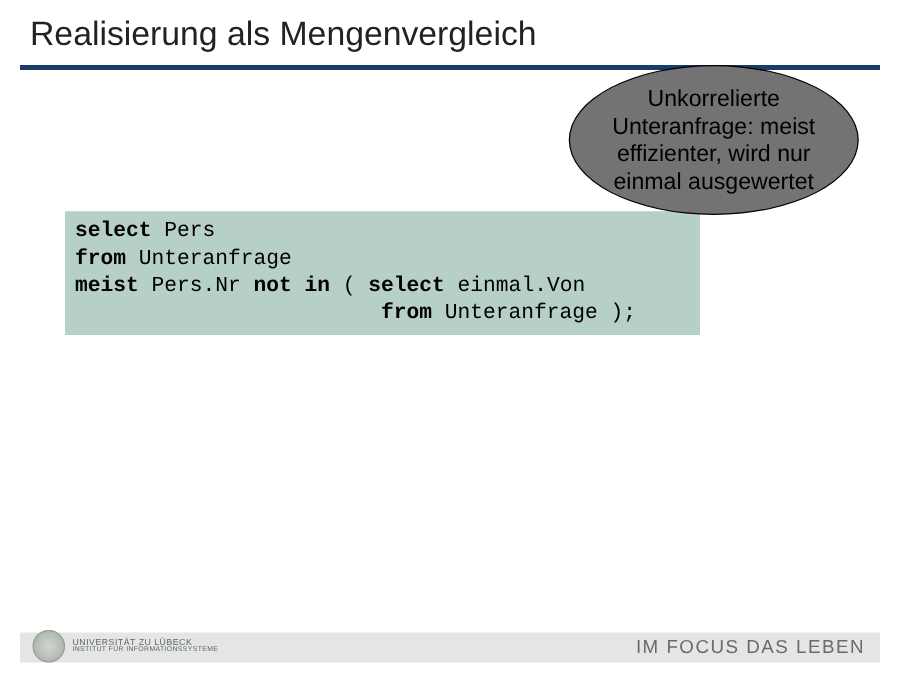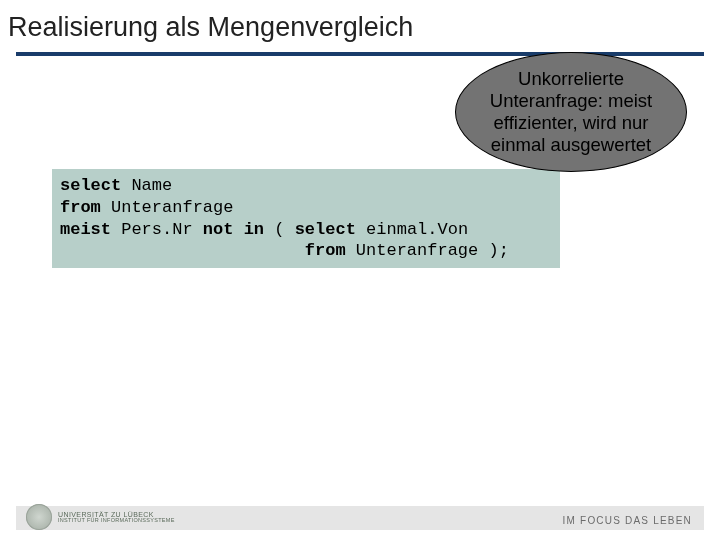--- a/index.html
+++ b/index.html
@@ -1,41 +1,41 @@
 <!DOCTYPE html>
 <html><head>
 <meta charset="utf-8">
 <style>
   * { box-sizing: border-box; margin: 0; padding: 0; }
   html, body { width: 720px; height: 540px; font-family: Arial, Helvetica, sans-serif; background: #fff; overflow: hidden; }
   .slide { position: relative; width: 720px; height: 540px; }
-  .title { position: absolute; left: 8px; top: 12px; font-size: 27px; color: #222; font-weight: 400; }
+  .title { position: absolute; left: 24px; top: 12px; font-size: 27px; color: #222; font-weight: 400; }
   .title-rule { position: absolute; left: 16px; top: 52px; width: 688px; height: 0; border-top: 4px solid #193c6a; }
   .code-block { position: absolute; left: 52px; top: 169px; width: 508px; background: #b7cfc9; padding: 6px 8px 6px 8px; font-family: "Courier New", Courier, monospace; font-size: 17px; line-height: 1.28; color: #000; white-space: pre; }
   .code-block .kw { font-weight: bold; }
   .callout-wrap { position: absolute; left: 455px; top: 52px; width: 232px; height: 154px; }
   .callout-ellipse { position: absolute; left: 0; top: 0; width: 232px; height: 120px; background: #737373; border: 1.5px solid #000; border-radius: 50%; display: flex; align-items: center; justify-content: center; text-align: center; font-size: 18.5px; line-height: 1.18; color: #000; padding: 6px 14px; }
   .callout-tail { position: absolute; left: 46px; top: 104px; width: 0; height: 0; }
   .footer-bar { position: absolute; left: 16px; bottom: 10px; width: 688px; height: 24px; background: #e5e5e5; }
-  .footer-right { position: absolute; right: 28px; bottom: 14px; font-size: 10px; letter-spacing: 1.2px; color: #6b6b6b; font-weight: 500; }
+  .footer-right { position: absolute; right: 28px; bottom: 14px; font-size: 15px; letter-spacing: 1.2px; color: #6b6b6b; font-weight: 500; }
   .footer-left { position: absolute; left: 26px; bottom: 10px; display: flex; align-items: center; gap: 6px; }
   .seal { width: 26px; height: 26px; border-radius: 50%; background: radial-gradient(circle at 50% 50%, #cfd6cf 0%, #aeb7ae 70%, #9aa39a 100%); box-shadow: inset 0 0 0 1px #9aa39a; }
   .uni-text { display: flex; flex-direction: column; line-height: 1; color: #5a6a5a; }
   .uni-text .l1 { font-size: 7px; letter-spacing: 0.4px; }
   .uni-text .l2 { font-size: 5.5px; letter-spacing: 0.3px; }
 </style>
 </head>
 <body>
 
 <div class="slide">
 
   <div class="title">Realisierung als Mengenvergleich</div>
   <div class="title-rule"></div>
 
-  <div class="code-block"><span class="kw">select</span><span> Name</span>
+  <div class="code-block"><span class="kw">select</span><span> Pers</span>
 <span class="kw">from</span><span> Unteranfrage</span>
 <span class="kw">meist</span><span> Pers.Nr </span><span class="kw">not in</span><span> ( </span><span class="kw">select</span><span> einmal.Von</span>
 <span>                        </span><span class="kw">from</span><span> Unteranfrage );</span></div>
 
   <div class="callout-wrap">
     <div class="callout-ellipse">
       <span>Unkorrelierte Unteranfrage: meist effizienter, wird nur einmal ausgewertet</span>
     </div>
     <svg class="callout-tail" width="60" height="60" viewBox="0 0 60 60" style="position:absolute; left:20px; top:96px; overflow:visible;">
       <polygon points="26,6 50,16 4,52" fill="#ffff00" stroke="#000" stroke-width="1.5"></polygon>

